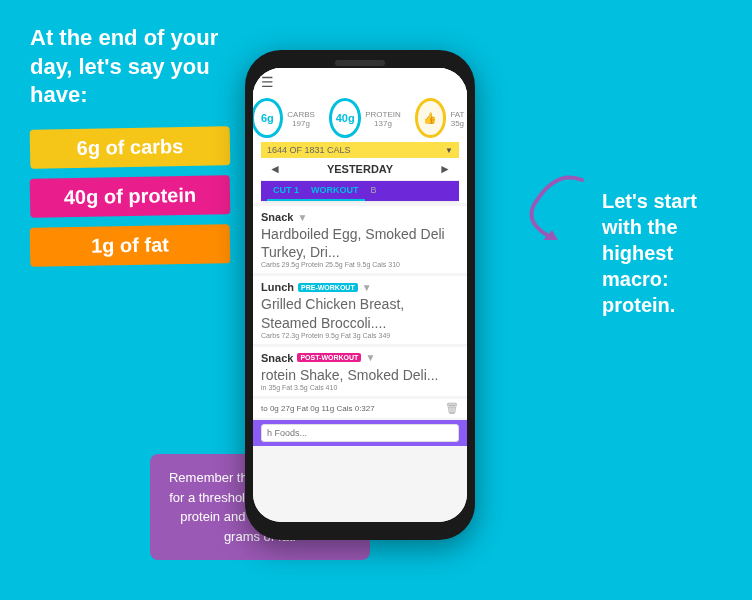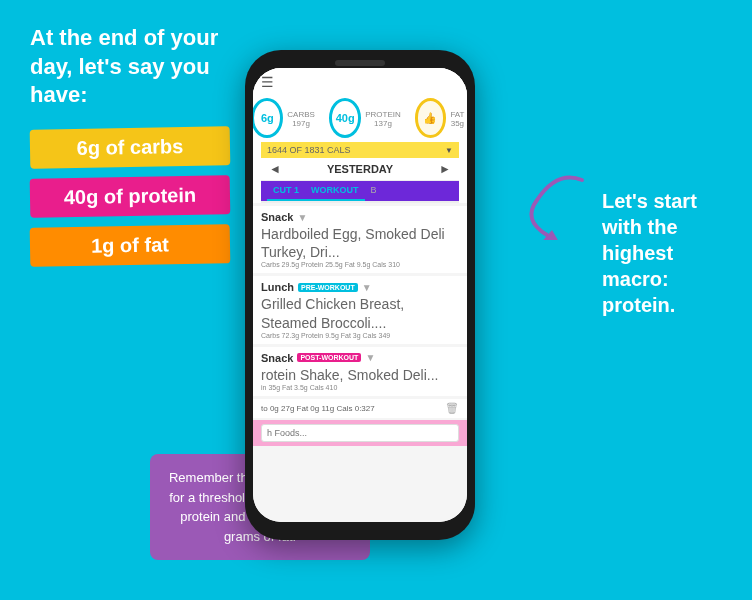--- a/index.html
+++ b/index.html
@@ -271,21 +271,21 @@
       float: right;
       font-size: 10px;
       color: #aaa;
     }
 
     
     .add-food-row {
       display: flex;
       align-items: flex-end;
       padding: 4px 8px;
-      background: #f9a8d4;
+      background: #8b5cf6;
       margin-top: 2px;
     }
     .add-food-input {
       flex: 1;
       font-size: 9px;
       color: #aaa;
       border: 1px solid #ddd;
       border-radius: 3px;
       padding: 3px 5px;
     }

